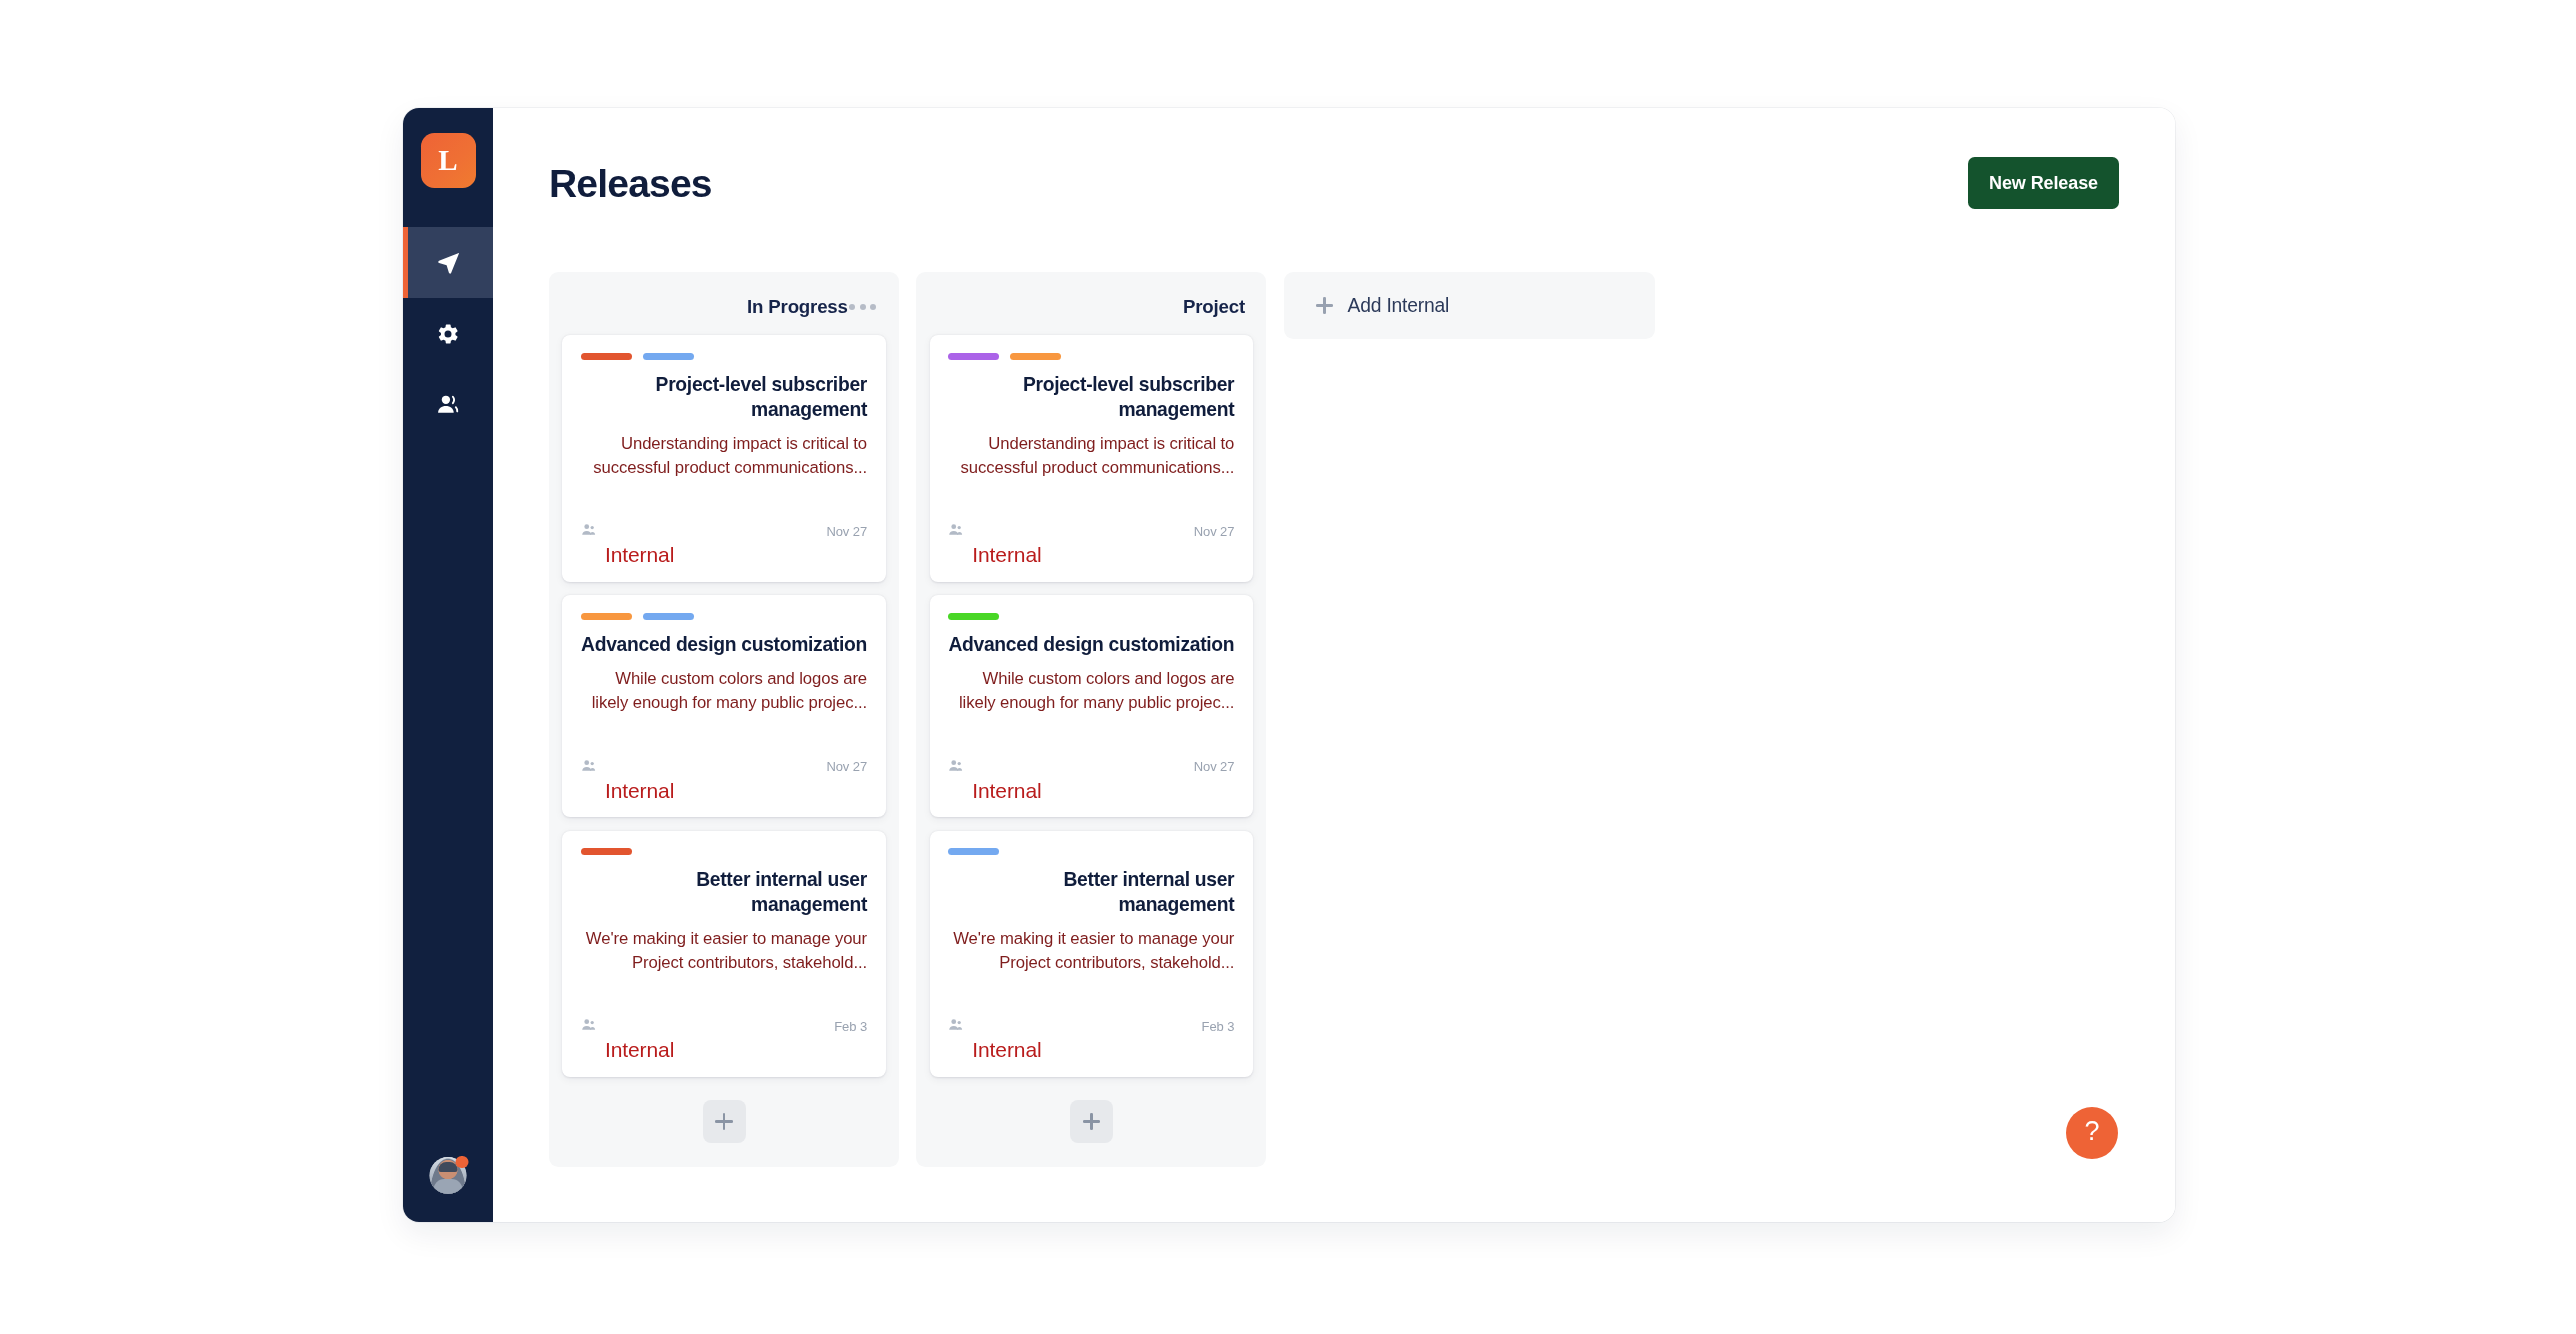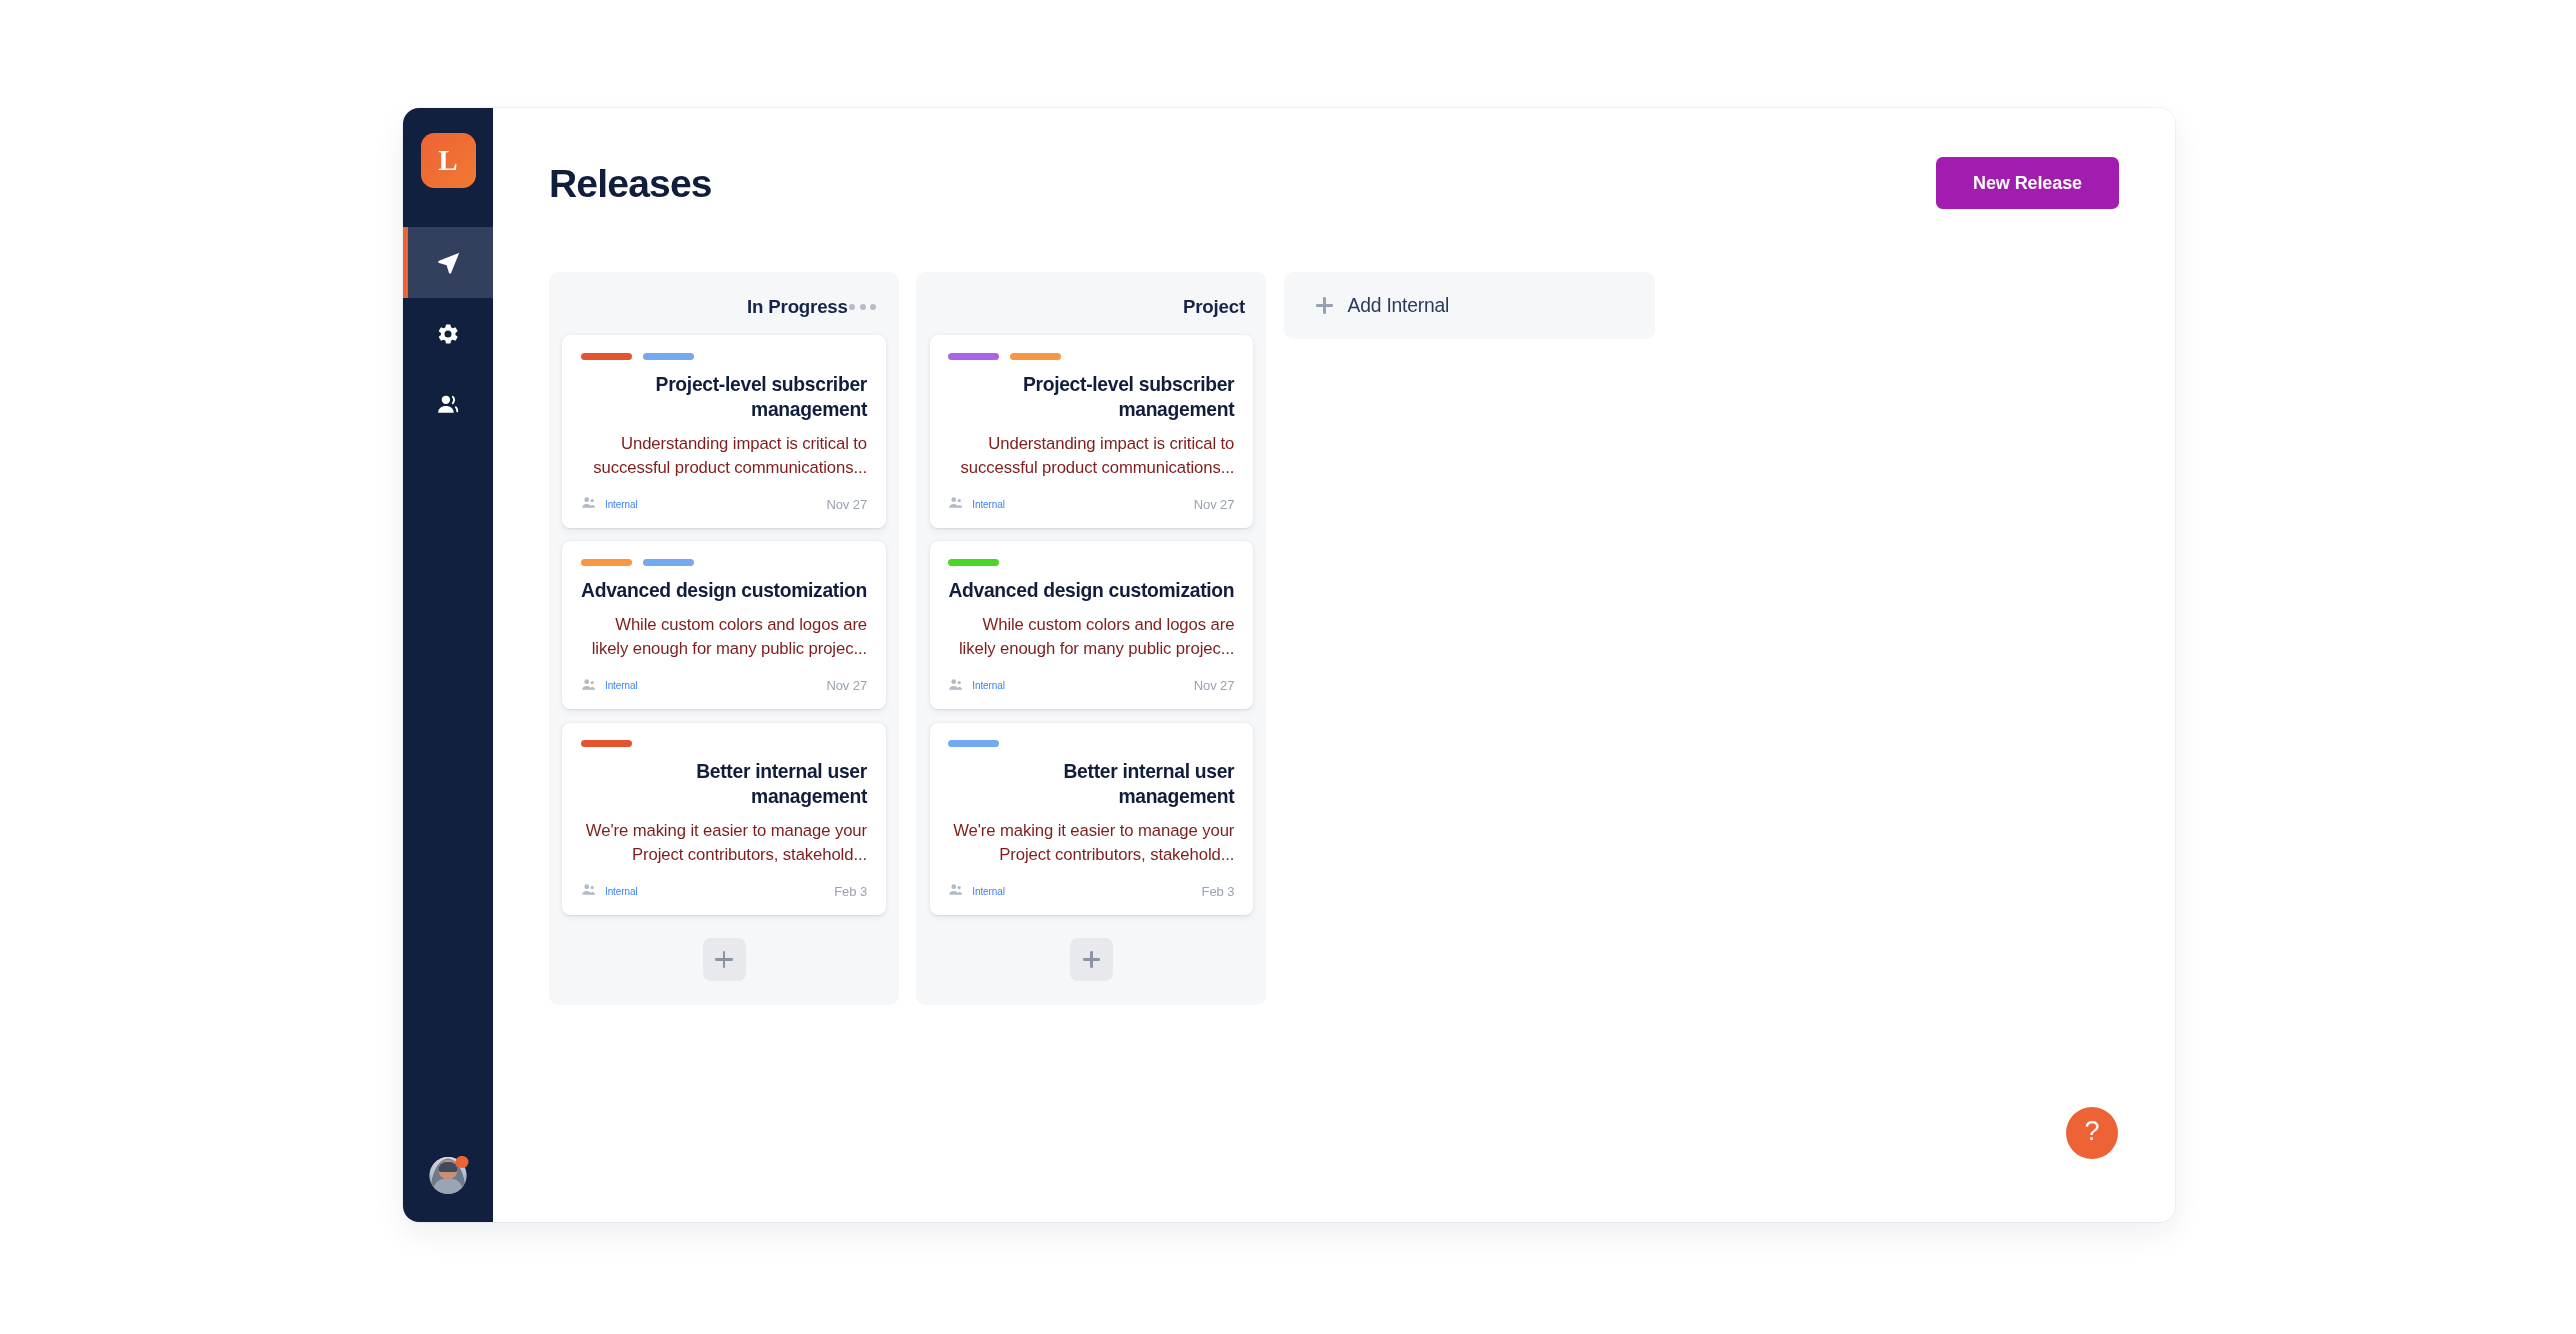--- a/index.html
+++ b/index.html
@@ -142,25 +142,25 @@
 
   .page-title {
     font-size: 39px;
     font-weight: 700;
     color: #101d3c;
     letter-spacing: -0.8px;
     line-height: 1;
   }
 
   .btn-primary {
-    background: #a21caf;
+    background: #14532d;
     color: #ffffff;
     border: none;
     border-radius: 6.7px;
-    padding: 0 37px;
+    padding: 0 21px;
     height: 52px;
     font-family: "Liberation Sans", sans-serif;
     font-size: 18px;
     font-weight: 700;
     letter-spacing: -0.1px;
     cursor: pointer;
   }
 
   
   .board {
@@ -252,23 +252,24 @@
     display: flex;
     align-items: center;
     justify-content: space-between;
   }
   .card-meta {
     display: flex;
     align-items: center;
     gap: 8px;
   }
   .card-meta .label {
-    font-size: 10px;
-    color: #3b82f6;
+    font-size: 21px;
+    color: #b91c1c;
     letter-spacing: -0.1px;
+    margin-top: 48px;
   }
   .card-date {
     font-size: 13px;
     color: #99a2b0;
     letter-spacing: -0.1px;
   }
 
   .add-card-row {
     display: flex;
     justify-content: center;

